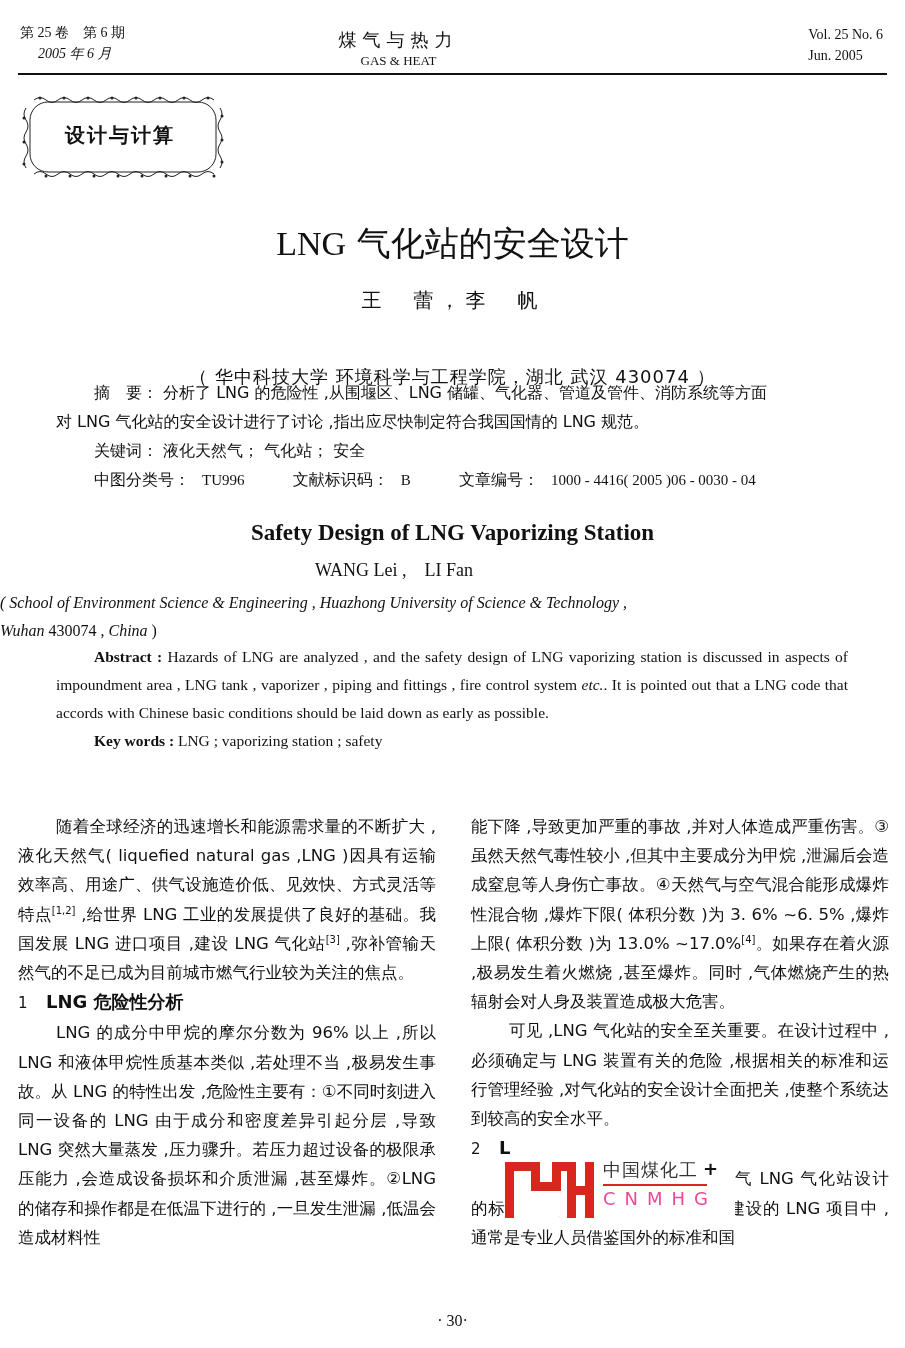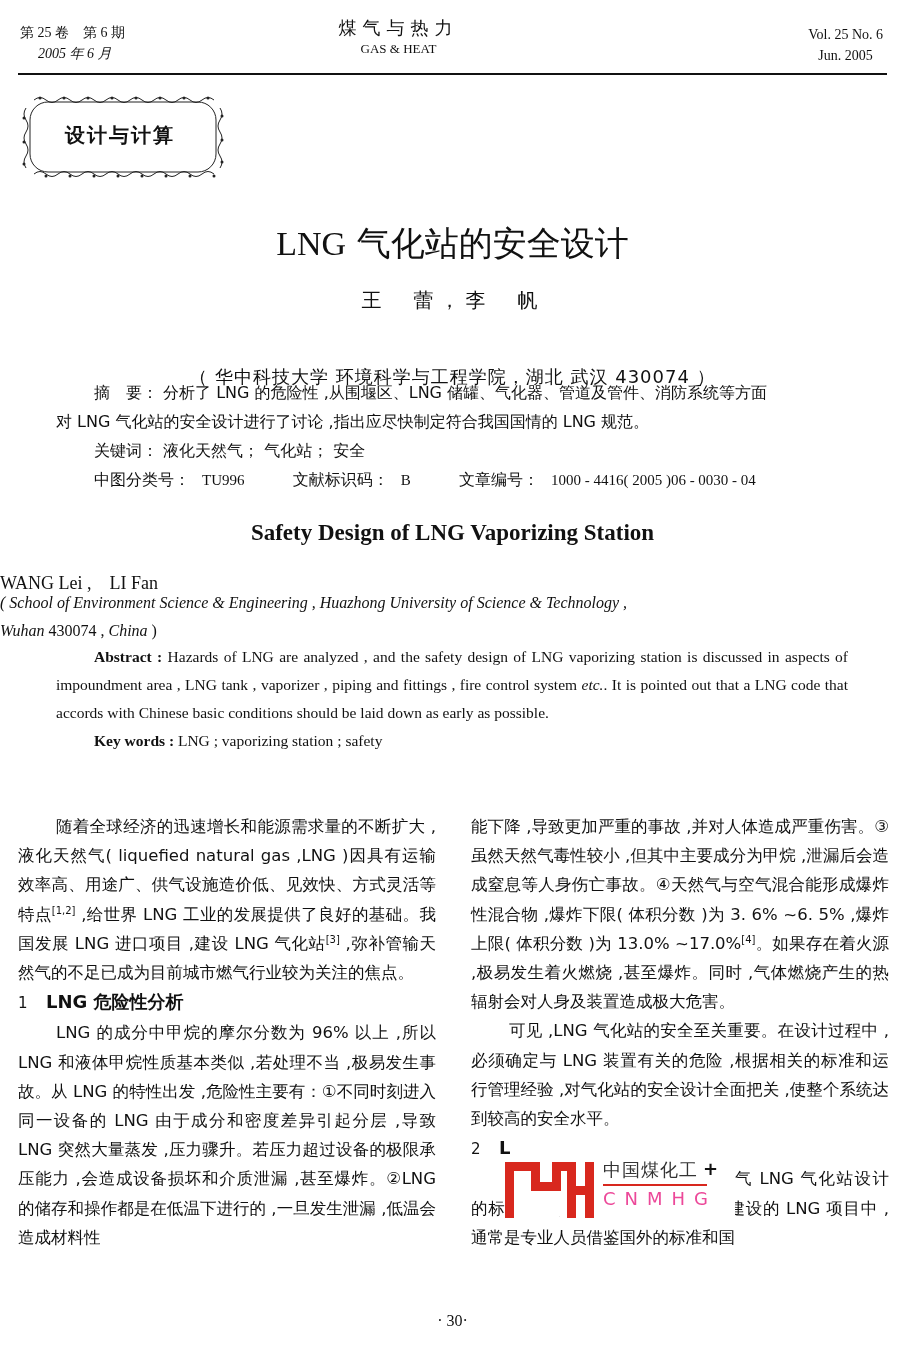--- a/index.html
+++ b/index.html
@@ -3,24 +3,24 @@
 <meta charset="utf-8">
 <style>
   html, body { margin: 0; padding: 0; background: #ffffff; }
   body { width: 905px; height: 1348px; position: relative; overflow: hidden; color: #111; font-family: "DejaVu Sans", sans-serif; }
   .abs { position: absolute; }
   .serif { font-family: "Liberation Serif", "DejaVu Serif", serif; }
 
   
   .hdr-left { left: 20px; top: 22px; font-size: 14px; line-height: 21px; }
   .hdr-left .l2 { padding-left: 18px; font-style: italic; }
-  .hdr-center { left: 0; width: 797px; top: 16px; text-align: center; }
+  .hdr-center { left: 0; width: 797px; top: 28px; text-align: center; }
   .hdr-center .cn { font-size: 18px; letter-spacing: 6px; line-height: 24px; }
   .hdr-center .en { font-size: 13px; line-height: 18px; }
-  .hdr-right { right: 22px; top: 24px; text-align: center; font-size: 14px; line-height: 21px; }
+  .hdr-right { right: 22px; top: 24px; text-align: left; font-size: 14px; line-height: 21px; }
   .hdr-rule { left: 18px; right: 18px; top: 73px; height: 2px; background: #111; }
 
   
   .cat-box { left: 20px; top: 94px; width: 205px; height: 84px; }
   .cat-box svg { position: absolute; left: 0; top: 0; }
   .cat-label { position: absolute; left: 0; top: 28px; width: 200px; text-align: center; font-size: 20px; font-weight: bold; letter-spacing: 2px; }
 
   
   .title { left: 0; width: 905px; top: 220px; text-align: center; font-size: 34px; line-height: 46px; }
   .title .en { font-family: "Liberation Serif", serif; }
@@ -28,21 +28,21 @@
   .affil { left: 0; width: 905px; top: 320px; text-align: center; font-size: 18px; letter-spacing: 1px; margin-top: 45px; }
 
   
   .cn-abs { left: 56px; width: 800px; top: 378px; font-size: 16px; line-height: 29px; }
   .cn-abs p { margin: 0; }
   .ind { padding-left: 38px; }
   .cn-abs .serif { font-size: 15px; margin-left: 12px; }
 
   
   .en-title { left: 0; width: 905px; top: 520px; text-align: center; font-family: "Liberation Serif", serif; font-weight: bold; font-size: 23px; }
-  .en-authors { left: 0; width: 788px; top: 558px; text-align: left; font-family: "Liberation Serif", serif; font-size: 18px; margin-top: 13px; }
+  .en-authors { left: 0; width: 788px; top: 558px; text-align: center; font-family: "Liberation Serif", serif; font-size: 18px; }
   .en-affil { left: 0; width: 718px; top: 589px; text-align: left; font-family: "Liberation Serif", serif; font-size: 16px; line-height: 28px; }
   .en-affil i { font-style: italic; }
   .en-abs { left: 56px; width: 792px; top: 643px; font-family: "Liberation Serif", serif; font-size: 15.5px; line-height: 28px; text-align: justify; }
   .en-abs p { margin: 0; }
   .en-abs b { font-weight: bold; }
 
   
   .col { top: 812px; width: 418px; font-size: 16.5px; line-height: 29.2px; text-align: justify; }
   .col p { margin: 0; }
   .col-left { left: 18px; }

